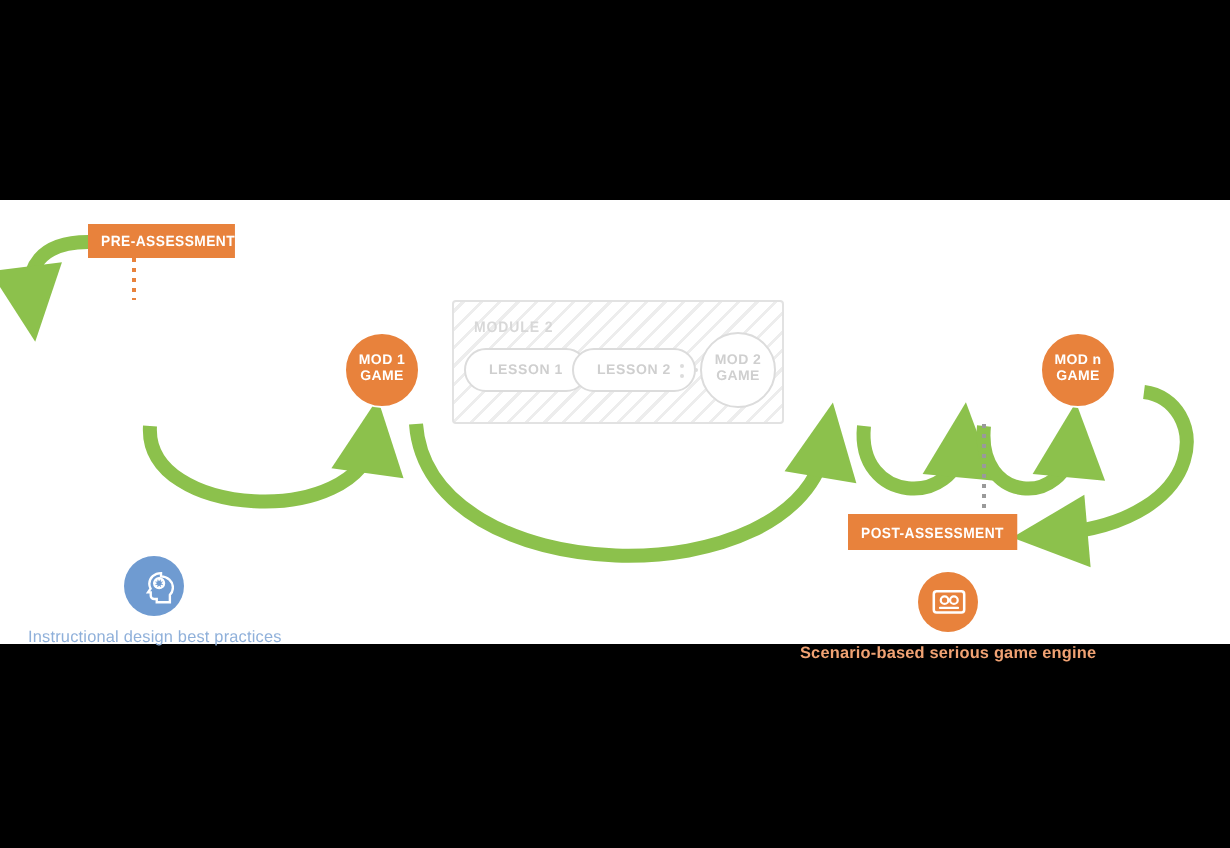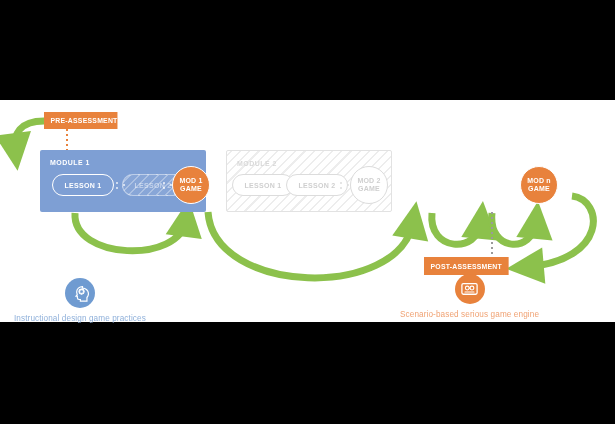--- a/index.html
+++ b/index.html
@@ -115,21 +115,21 @@
   
   .legend{position:absolute;display:flex;flex-direction:column;align-items:center;}
   .lg-icon{width:30px;height:30px;border-radius:50%;display:flex;align-items:center;justify-content:center;}
   .lg-text{margin-top:6px;font-size:8.2px;white-space:nowrap;letter-spacing:.1px;}
   #lg-1{left:14px;top:178px;}
   #lg-1 .lg-icon{background:#6f9bd1;}
   #lg-1 .lg-text{color:#8fb0da;}
   #lg-2{left:158px;top:178px;}
   #lg-2 .lg-icon{background:#8cc14c;}
   #lg-2 .lg-text{color:#9ac55f;}
-  #lg-3{left:400px;top:174px;}
+  #lg-3{left:400px;top:186px;font-weight:bold;}
   #lg-3 .lg-icon{background:#e8823c;}
   #lg-3 .lg-text{color:#f0a273;}
 </style>
 </head>
 <body>
 
 <div id="stage">
   <div class="canvas">
 
     <svg class="layer" viewBox="0 0 615 222" width="615" height="222">
@@ -151,23 +151,20 @@
       <path d="M572,96 C604,100 608,160 527,167" fill="none" stroke="#8cc14c" stroke-width="7" marker-end="url(#ah)"></path>
     </svg>
 
     <div class="vdots orange" id="dots-pre"></div>
     <div class="vdots grey" id="dots-post"></div>
 
     <div class="chip" id="chip-pre">
       <span>PRE-ASSESSMENT</span>
     </div>
 
-    <div class="module active" id="mod-1">
-      <div class="mod-title">MODULE 1</div>
-    </div>
     <div class="pill solid" id="m1-l1">LESSON 1</div>
     <div class="sep on" style="left:116px;top:80px;">
       <div class="col">
           <i></i>
           <i></i>
         </div>
         <i></i>
     </div>
     <div class="pill ghost-blue" id="m1-l2">LESSON 2</div>
     <div class="sep on" style="left:163px;top:80px;">
@@ -232,21 +229,21 @@
     </div>
 
     <div class="legend" id="lg-1">
       <div class="lg-icon">
         <svg width="19" height="19" viewBox="0 0 24 24">
           <path d="M15.8 3.2c-4.1 0-7.4 3-7.4 6.8 0 1.1.3 2.1.8 3l-1.6 2.4h1.7v2.1c0 1.2 1 2.1 2.2 2.1h1.6v2h8.3V17c1.2-1.2 1.9-2.9 1.9-4.7 0-3.9-3.4-7-7.5-7z" fill="none" stroke="#ffffff" stroke-width="1.5"></path>
           <circle cx="14.6" cy="9.6" r="3.1" fill="none" stroke="#ffffff" stroke-width="1.5"></circle>
           <path d="M14.6 6.5v1M14.6 11.7v1M11.5 9.6h1M16.7 9.6h1M12.4 7.4l.7.7M16.1 11.1l.7.7M16.8 7.4l-.7.7M13.1 11.1l-.7.7" stroke="#ffffff" stroke-width="1.1" stroke-linecap="round"></path>
         </svg>
       </div>
-      <div class="lg-text">Instructional design game practices</div>
+      <div class="lg-text">Instructional design best practices</div>
     </div>
 
 
     <div class="legend" id="lg-3">
       <div class="lg-icon">
         <svg width="19" height="19" viewBox="0 0 24 24">
           <rect x="2.4" y="4.6" width="19.2" height="13.4" rx="1.8" fill="none" stroke="#ffffff" stroke-width="1.6"></rect>
           <circle cx="9.2" cy="10.2" r="2.4" fill="none" stroke="#ffffff" stroke-width="1.4"></circle>
           <circle cx="15.1" cy="10.2" r="2.4" fill="none" stroke="#ffffff" stroke-width="1.4"></circle>
           <path d="M11.6 10.2h1M6.3 15.1h11.4" stroke="#ffffff" stroke-width="1.4" stroke-linecap="round"></path>

